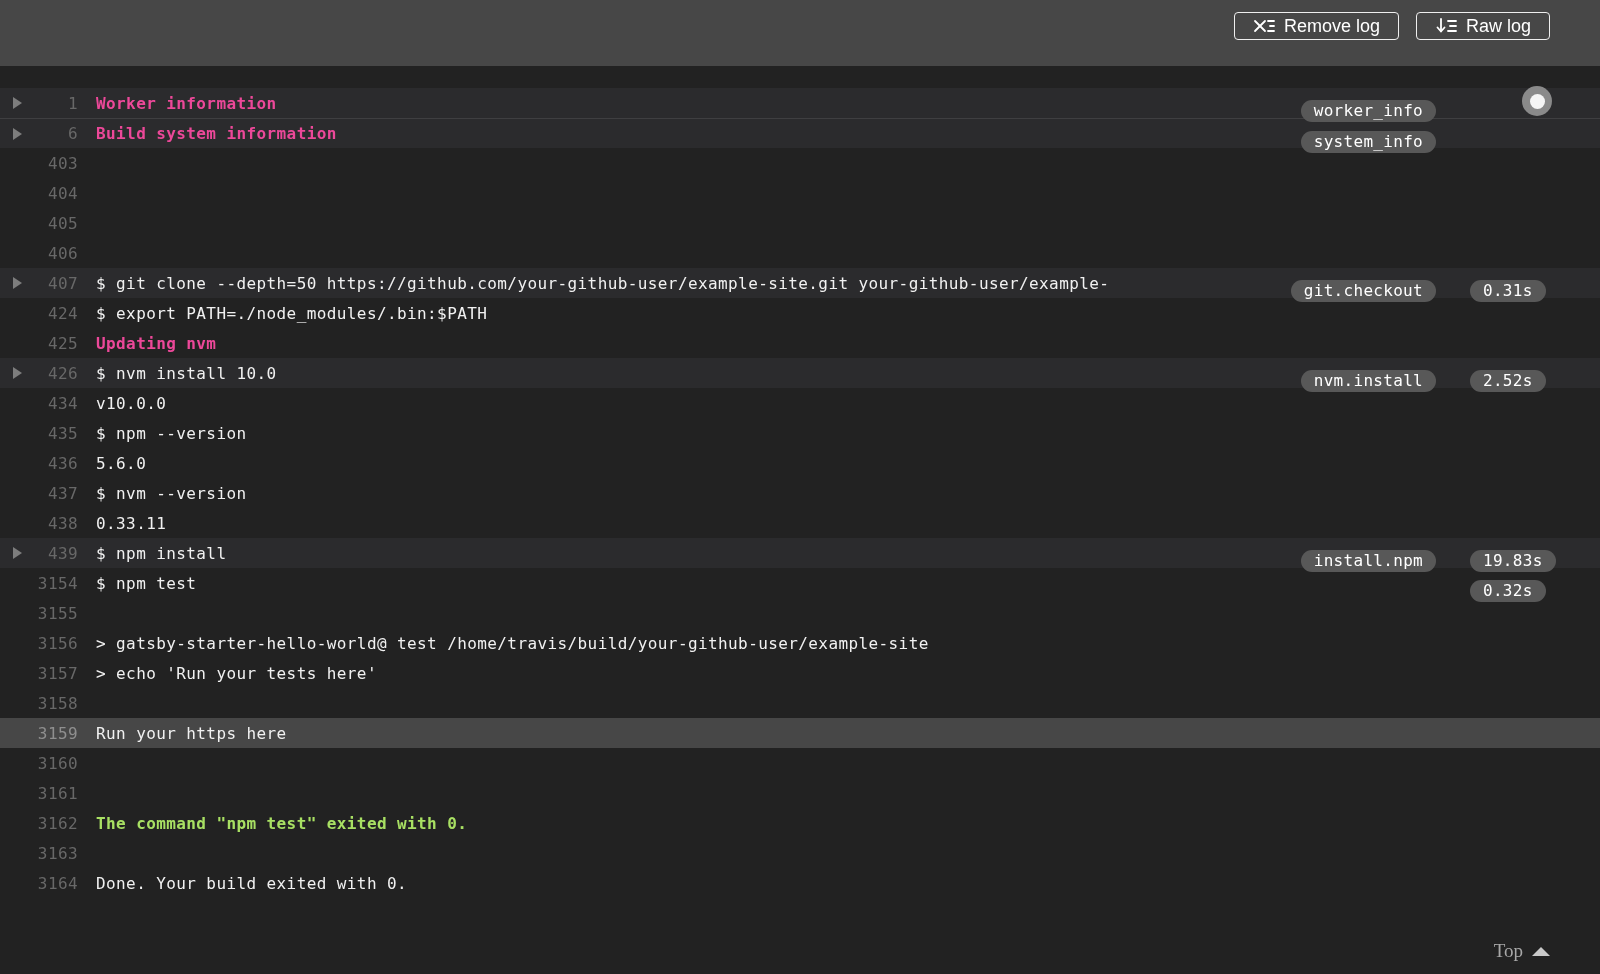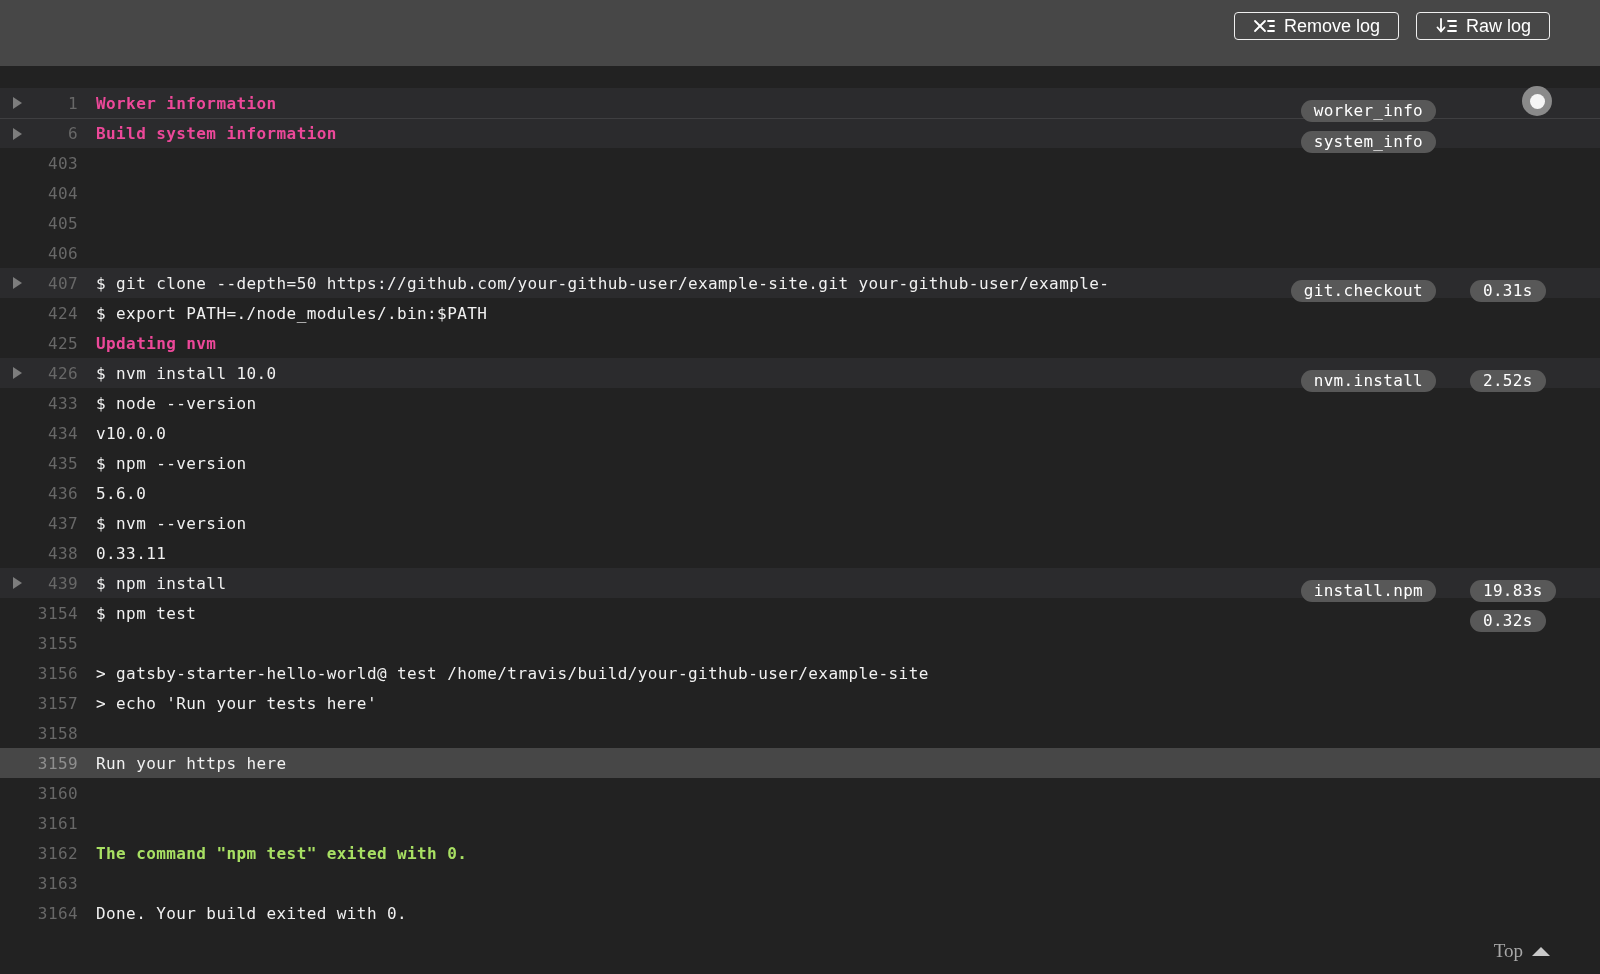--- a/index.html
+++ b/index.html
@@ -292,31 +292,20 @@
     <span class="text">$ nvm install 10.0</span>
     <span class="tag-pill">nvm.install</span>
     <span class="dur-cell">
       <span class="dur-pill">2.52s</span>
     </span>
   </div>
       <div class="row">
     <span class="arrow-cell">
       <span class="fold-arrow"></span>
     </span>
-    <a class="num">433</a>
-    <span class="text">$ node --version</span>
-
-    <span class="dur-cell">
-      
-    </span>
-  </div>
-      <div class="row">
-    <span class="arrow-cell">
-      <span class="fold-arrow"></span>
-    </span>
     <a class="num">434</a>
     <span class="text">v10.0.0</span>
 
     <span class="dur-cell">
       
     </span>
   </div>
       <div class="row">
     <span class="arrow-cell">
       <span class="fold-arrow"></span>

